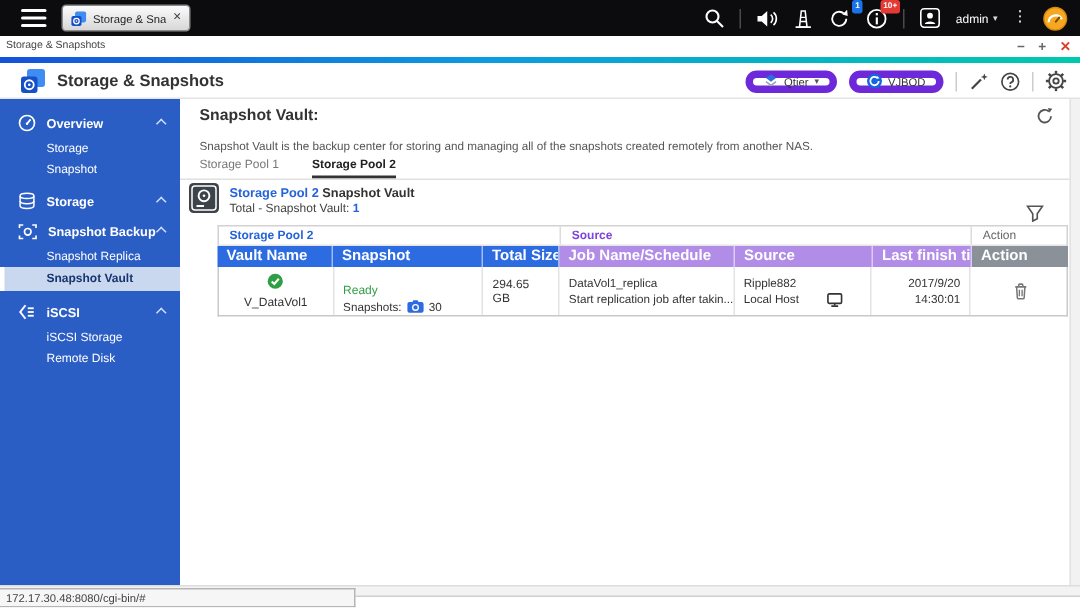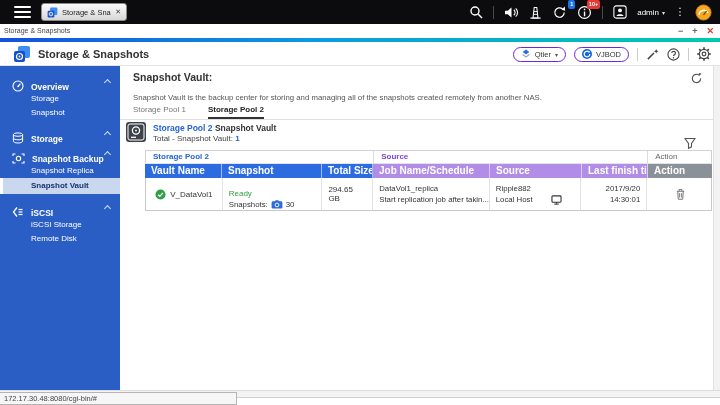--- a/index.html
+++ b/index.html
@@ -33,28 +33,28 @@
 
   
   .grad { position:absolute; left:0; top:38px; width:720px; height:4px;
           background:linear-gradient(90deg,#1551da 0%,#0b9ce0 45%,#00c9ac 100%); }
 
   
   .app-header { position:absolute; left:0; top:42px; width:720px; height:24px; background:#fff; border-bottom:1px solid #e4e4e4; display:flex; align-items:center; }
   .app-ic { margin-left:13px; width:18px; height:18px; }
   .app-title { margin-left:7px; font-size:11px; font-weight:bold; color:#333; }
   .hdr-right { position:absolute; right:9px; top:0; height:24px; display:flex; align-items:center; gap:8px; }
-  .pill { height:15px; border:1px solid #6d28d9; border-radius:9px; background:#fff; display:flex; align-items:center; gap:4px; padding:0 7px; cursor:pointer; }
+  .pill { height:15px; border:5px solid #6d28d9; border-radius:9px; background:#fff; display:flex; align-items:center; gap:4px; padding:0 7px; cursor:pointer; }
   .pill-label { font-size:7.5px; color:#333; }
   .hdr-sep { width:1px; height:13px; background:#ccc; }
   .hdr-icbtn { display:flex; align-items:center; cursor:pointer; }
 
   
   .sidebar { position:absolute; left:0; top:66px; width:120px; height:324px; background:#2b5ec5; color:#fff; padding-top:6px; }
-  .sec-hdr { position:relative; height:20px; display:flex; align-items:flex-end; gap:7px; padding-left:12px; font-size:8.5px; font-weight:bold; cursor:pointer; }
+  .sec-hdr { position:relative; height:20px; display:flex; align-items:center; gap:7px; padding-left:12px; font-size:8.5px; font-weight:bold; cursor:pointer; }
   .chev { position:absolute; right:10px; top:8px; width:5px; height:5px; border-left:1.4px solid #cfe0ff; border-top:1.4px solid #cfe0ff; transform:rotate(45deg); }
   .side-items { margin-bottom:4px; }
   .side-item { height:14px; line-height:14px; padding-left:31px; font-size:8px; color:#fff; cursor:pointer; white-space:nowrap; }
   .side-item.selected { height:16px; line-height:16px; background:#c9d7ef; color:#16356f; font-weight:bold; border-left:3px solid #fff; padding-left:28px; }
 
   
   .content { position:absolute; left:120px; top:66px; width:600px; height:324px; background:#fff; }
   .scrollstrip { position:absolute; right:0; top:0; bottom:0; width:7px; background:#f2f2f2; border-left:1px solid #e2e2e2; }
   .c-title { position:absolute; left:13px; top:5px; font-size:10.5px; font-weight:bold; color:#333; }
   .refresh-btn { position:absolute; right:17px; top:5px; cursor:pointer; }
@@ -81,21 +81,21 @@
   .hc { color:#fff; font-weight:bold; font-size:10px; line-height:14px; padding:0 6px; white-space:nowrap; overflow:hidden; }
   .hc.blue { background:#2d6be0; border-right:1px solid rgba(255,255,255,.55); }
   .hc.purple { background:#b18de8; border-right:1px solid rgba(255,255,255,.55); }
   .hc.gray { background:#8b9198; border-right:none; }
   .hc.r { text-align:right; }
   .c1{width:77px;} .c2{width:100px;} .c3{width:51px;} .c4{width:117px;} .c5{width:92px;} .c6{width:66px;} .c7{width:64px;}
   .t-row { display:flex; height:33px; background:#fff; border:1px solid #c9c9c9; border-top:none; }
   .td { border-right:1px solid #e3e3e3; padding:0 6px; display:flex; flex-direction:column; justify-content:center; overflow:hidden; }
   .td:last-child { border-right:none; }
   .td .ln { line-height:11px; color:#333; font-size:7.8px; white-space:nowrap; }
-  .td-vault { flex-direction:row; align-items:center; gap:4px; }
+  .td-vault { flex-direction:column; align-items:center; gap:4px; }
   .vault-name { font-size:8px; color:#333; }
   .status-ready { color:#2f9e44; font-size:8px; line-height:11px;margin-top:10px; }
   .snapline { display:flex; align-items:center; gap:3px; }
   .td-size { align-items:flex-end; }
   .size-val { font-size:8px; color:#333; }
   .hostline { display:flex; align-items:center; gap:18px; }
   .td-time { align-items:flex-end; }
   .td-action { flex-direction:row; align-items:center; padding-left:9px; }
   .trash-btn { cursor:pointer; display:flex; }
 

